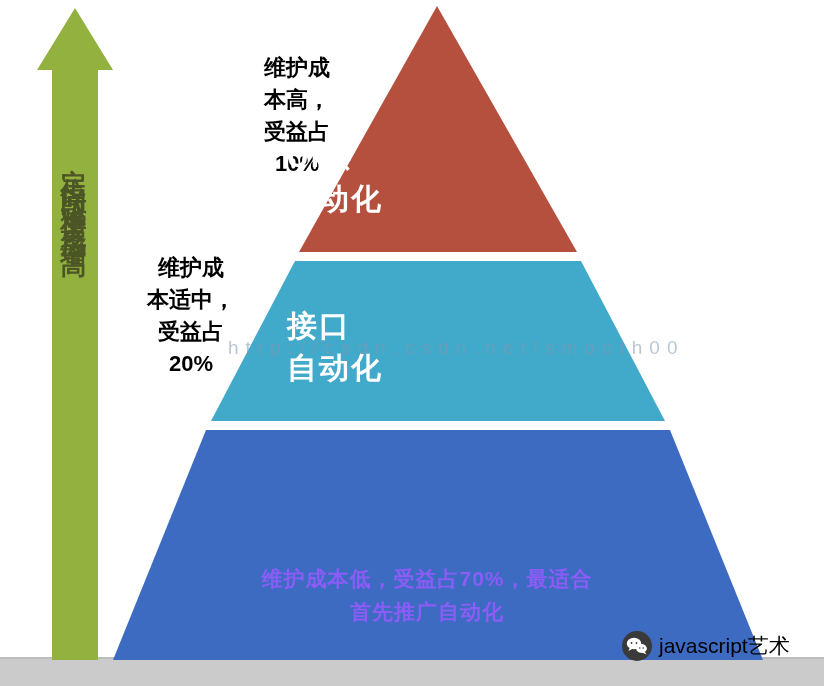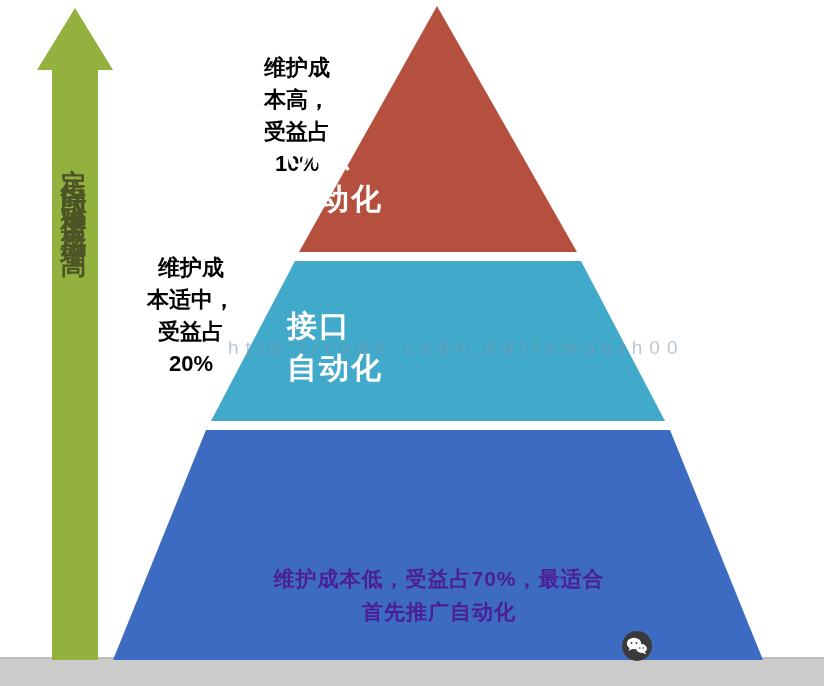--- a/index.html
+++ b/index.html
@@ -62,26 +62,26 @@
     line-height:1.4;
     text-align:left;
     z-index:3;
     letter-spacing:2px;
   }
   .title-ui{   left:287px; top:136px; width:300px; }
   .title-api{  left:287px; top:305px; width:300px;font-family:Liberation Serif, serif; }
   .title-unit{ left:287px; top:458px; width:300px; }
   .layer-note{
     position:absolute;
-    left:154px; top:563px;
+    left:142px; top:563px;
     width:570px;
     white-space:pre-line;
     font-size:21px;
     font-weight:bold;
-    color:#4c1d95;
+    color:#8b5cf6;
     line-height:1.55;
     text-align:center;
     z-index:3;
     letter-spacing:1px;
   }
   .watermark{
     position:absolute;
     left:228px; top:337px;
     font-size:19px;
     letter-spacing:7px;
@@ -150,15 +150,16 @@
       <circle cx="15" cy="15" r="15" fill="#3a3a3a"></circle>
       <ellipse cx="12" cy="12.5" rx="7.2" ry="5.8" fill="#ffffff"></ellipse>
       <path d="M8 16 L6.5 20 L11 17.5 Z" fill="#ffffff"></path>
       <ellipse cx="19.5" cy="17.5" rx="5.4" ry="4.4" fill="#ffffff"></ellipse>
       <path d="M22.5 20.5 L24.5 23.5 L20 21.5 Z" fill="#ffffff"></path>
       <circle cx="9.5" cy="12" r="0.9" fill="#3a3a3a"></circle>
       <circle cx="14.5" cy="12" r="0.9" fill="#3a3a3a"></circle>
       <circle cx="17.8" cy="17" r="0.8" fill="#3a3a3a"></circle>
       <circle cx="21.2" cy="17" r="0.8" fill="#3a3a3a"></circle>
     </svg>
+    <span class="brand-label">javascript艺术</span>
   </div>
 
 </div>
 
 </body></html>

